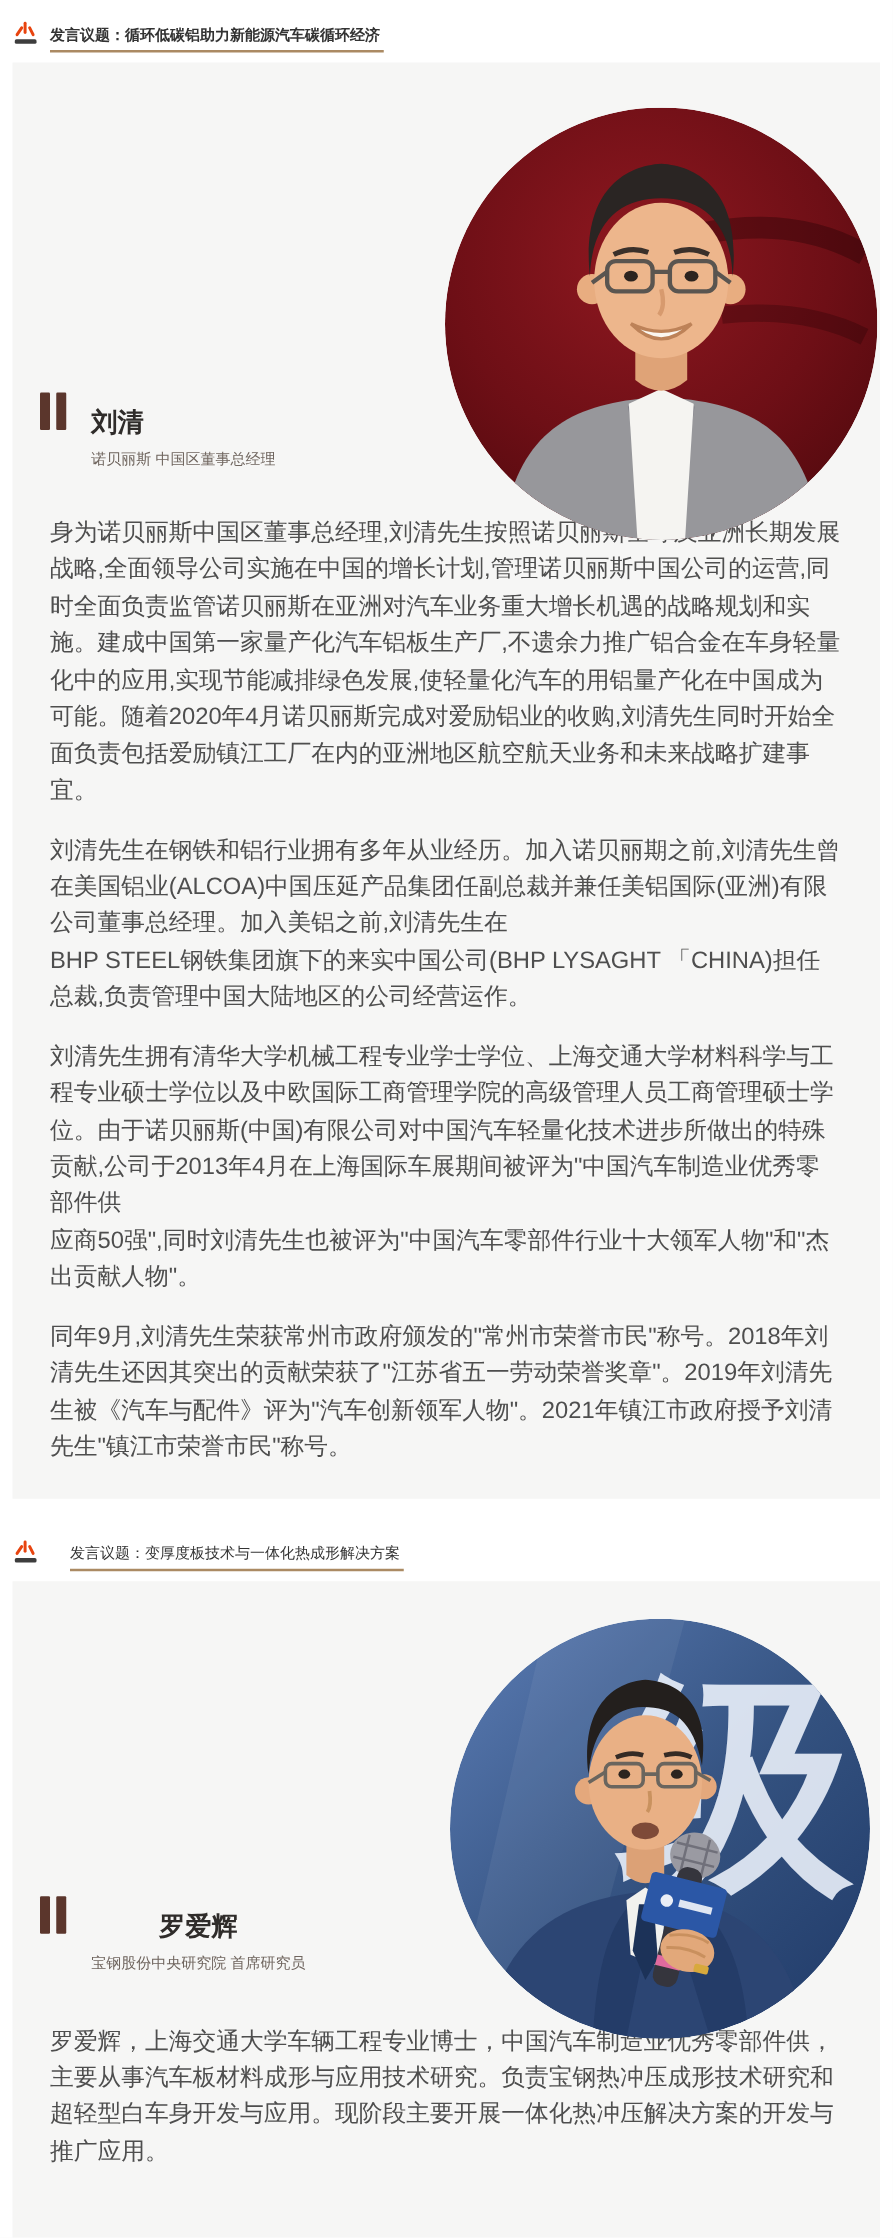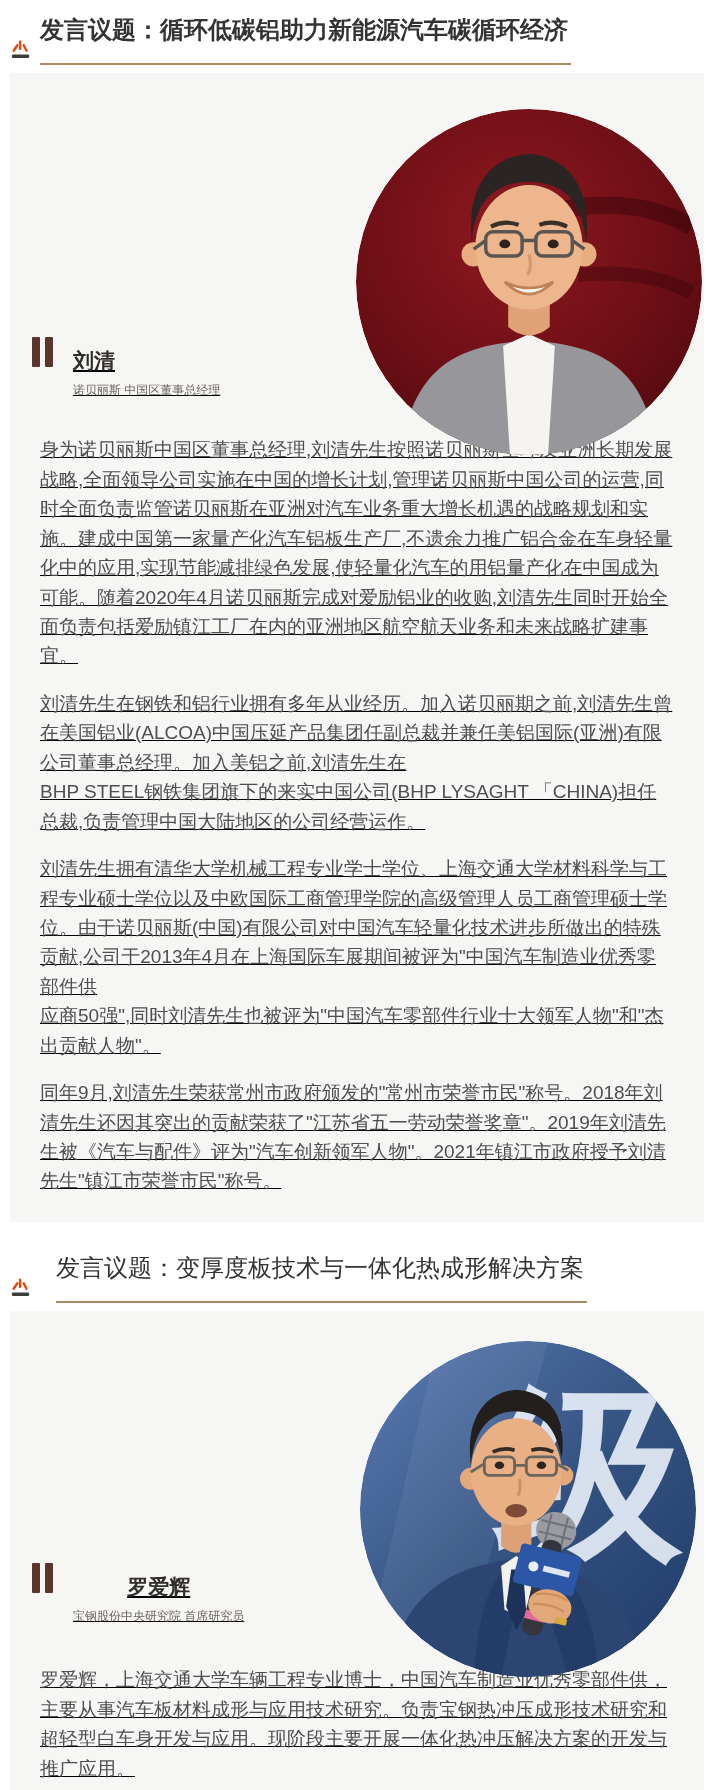--- a/index.html
+++ b/index.html
@@ -2,26 +2,26 @@
 <html lang="zh" style="--card-bg: #f6f6f5; --accent: #ab8a63; --burst: #e8440f; --burst-bar: #3d3d3d; --quote: #5b362c; --heading: #333333; --name: #2f2c2a; --title: #6f655e; --body: #4e4e4e; --divider-start: #cdb9a2; --divider-end: #8a6b50;"><head>
 <meta charset="utf-8">
 <style>
   * { margin:0; padding:0; box-sizing:border-box; }
   html,body { width:714px; height:1790px; overflow:hidden; background:#ffffff; }
   body { font-family:"Liberation Sans","DejaVu Sans",sans-serif; }
 
   .topic-header { display:flex; align-items:flex-end; gap:8px; margin-left:10px; padding-top:14px; }
   .topic-header.second { margin-top:16px;gap:24px; }
   .burst-icon { width:22px; height:26px; flex:0 0 auto; margin-bottom:2px; }
-  .topic-title { font-size:24px; line-height:1.35; color:var(--heading,#333);
-                 border-bottom:2px solid var(--accent,#ab8a63); padding-bottom:17px; padding-right:3px; }
+  .topic-title { font-size:12px; line-height:1.35; color:var(--heading,#333);
+                 border-bottom:2px solid var(--accent,#ab8a63); padding-bottom:4px; padding-right:3px; }
   .topic-title.bold { font-weight:700; }
   .topic-title.regular { font-weight:400; }
 
-  .card { position:relative; margin:8px 10px 0; background:var(--card-bg,#f6f6f5); padding:0 22px 26px;text-decoration:underline; }
+  .card { position:relative; margin:8px 10px 0; background:var(--card-bg,#f6f6f5); padding:0 22px 26px; }
   .card.second { height:543px; overflow:hidden; padding-bottom:0; }
 
   .photo { position:absolute; border-radius:50%; overflow:hidden; }
   .photo.first  { top:36px; right:2px; width:346px; height:346px; }
   .photo.second { top:30px; right:8px; width:336px; height:336px; }
   .photo svg { display:block; width:100%; height:100%; }
 
   .speaker-block { display:flex; gap:15px; padding-top:262px; }
   .card.second .speaker-block { padding-top:250px;text-align:center; }
   .quote-icon { margin-top:2px; white-space:nowrap; }

